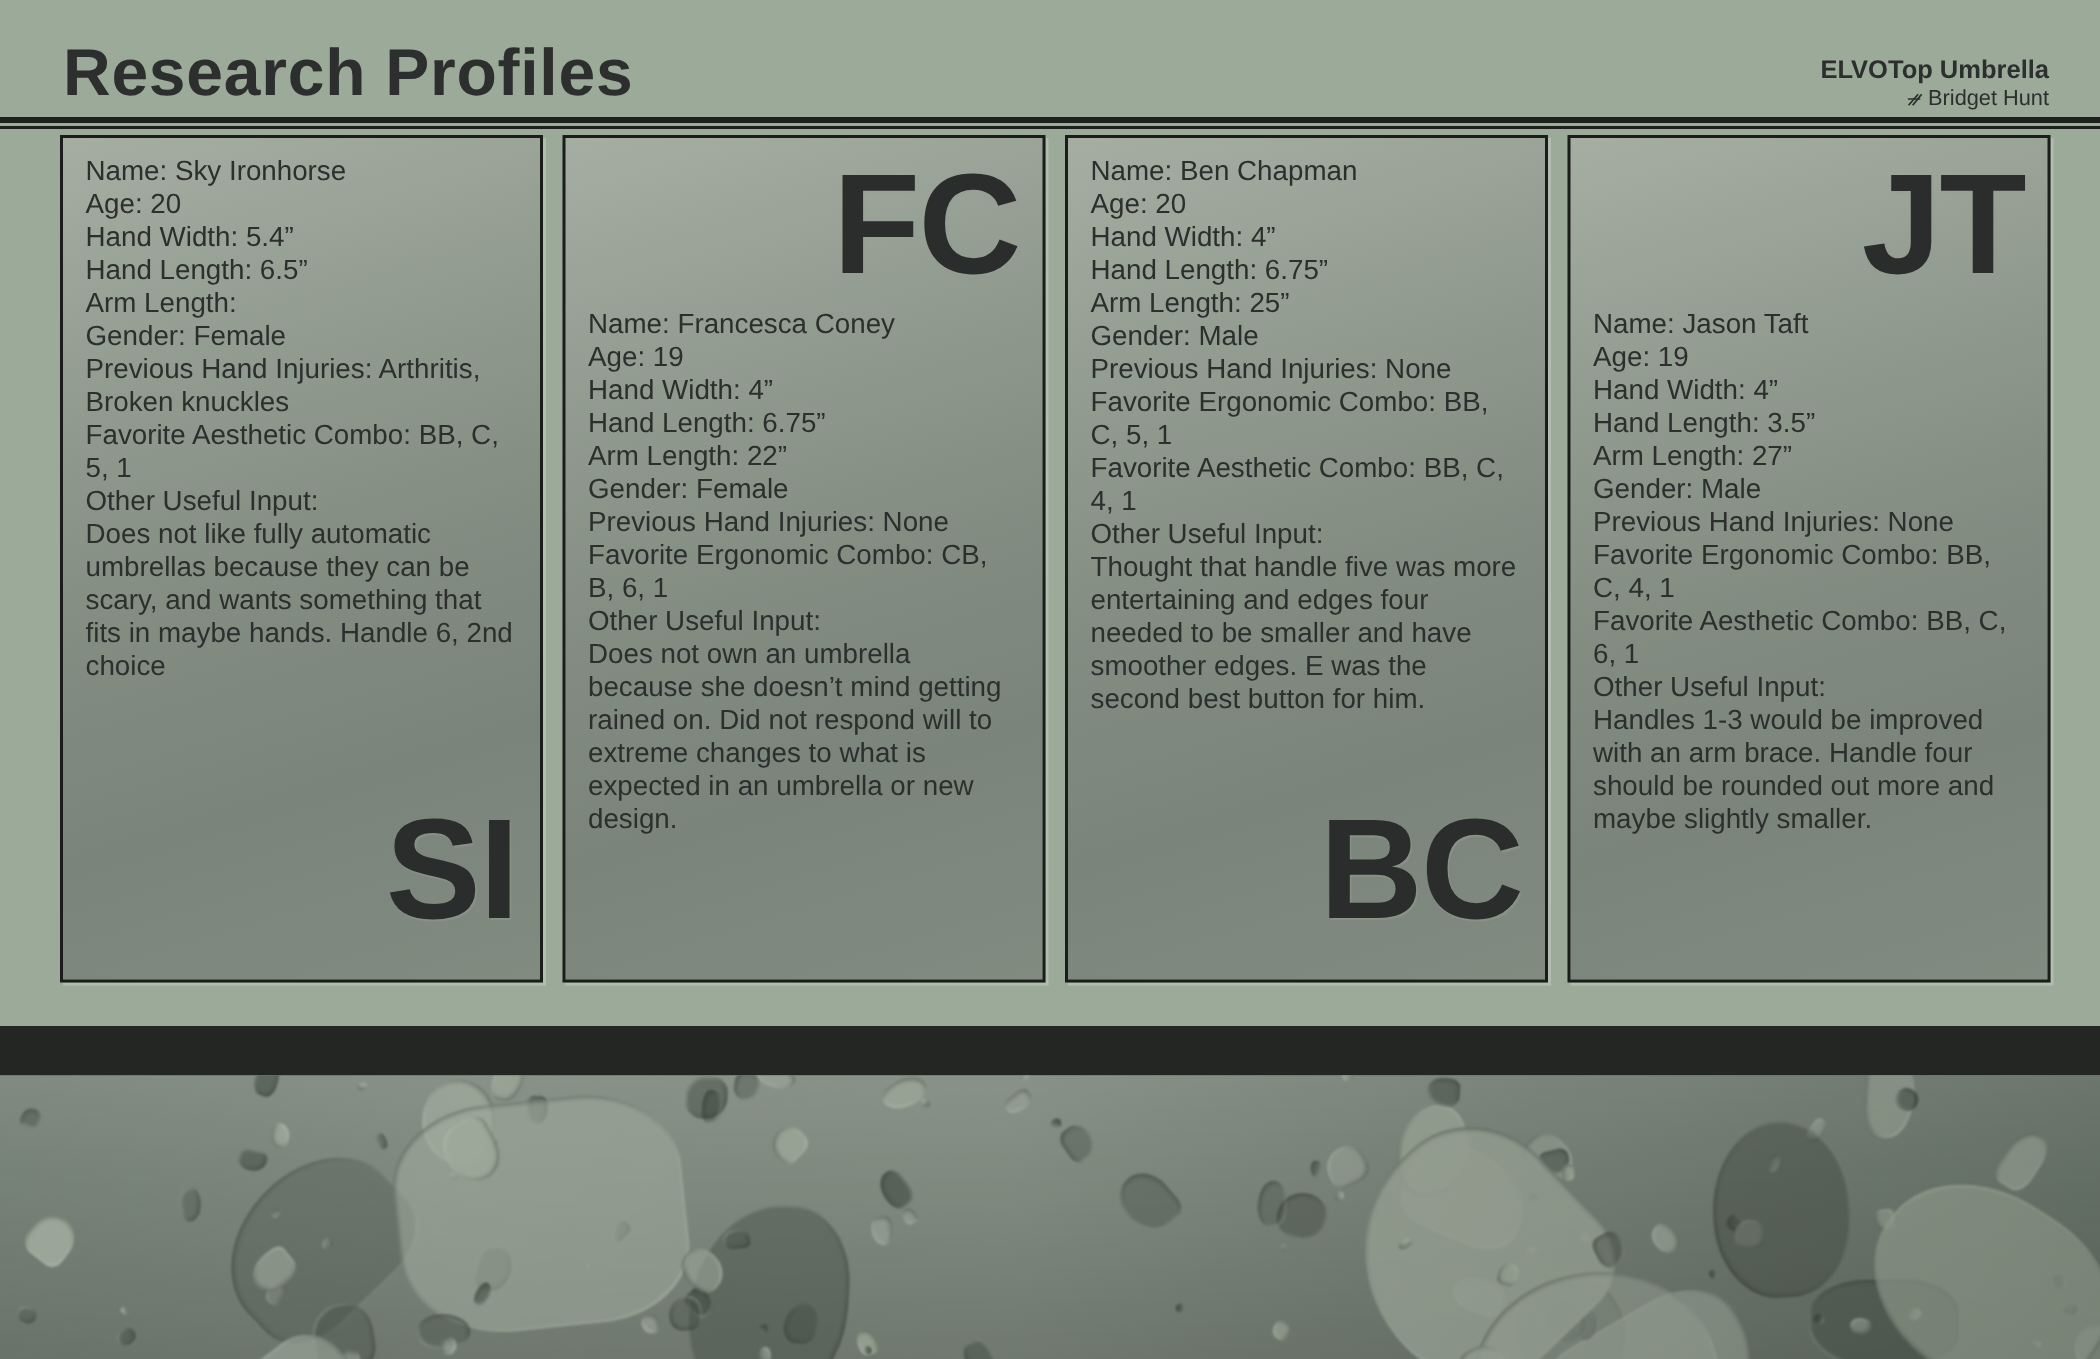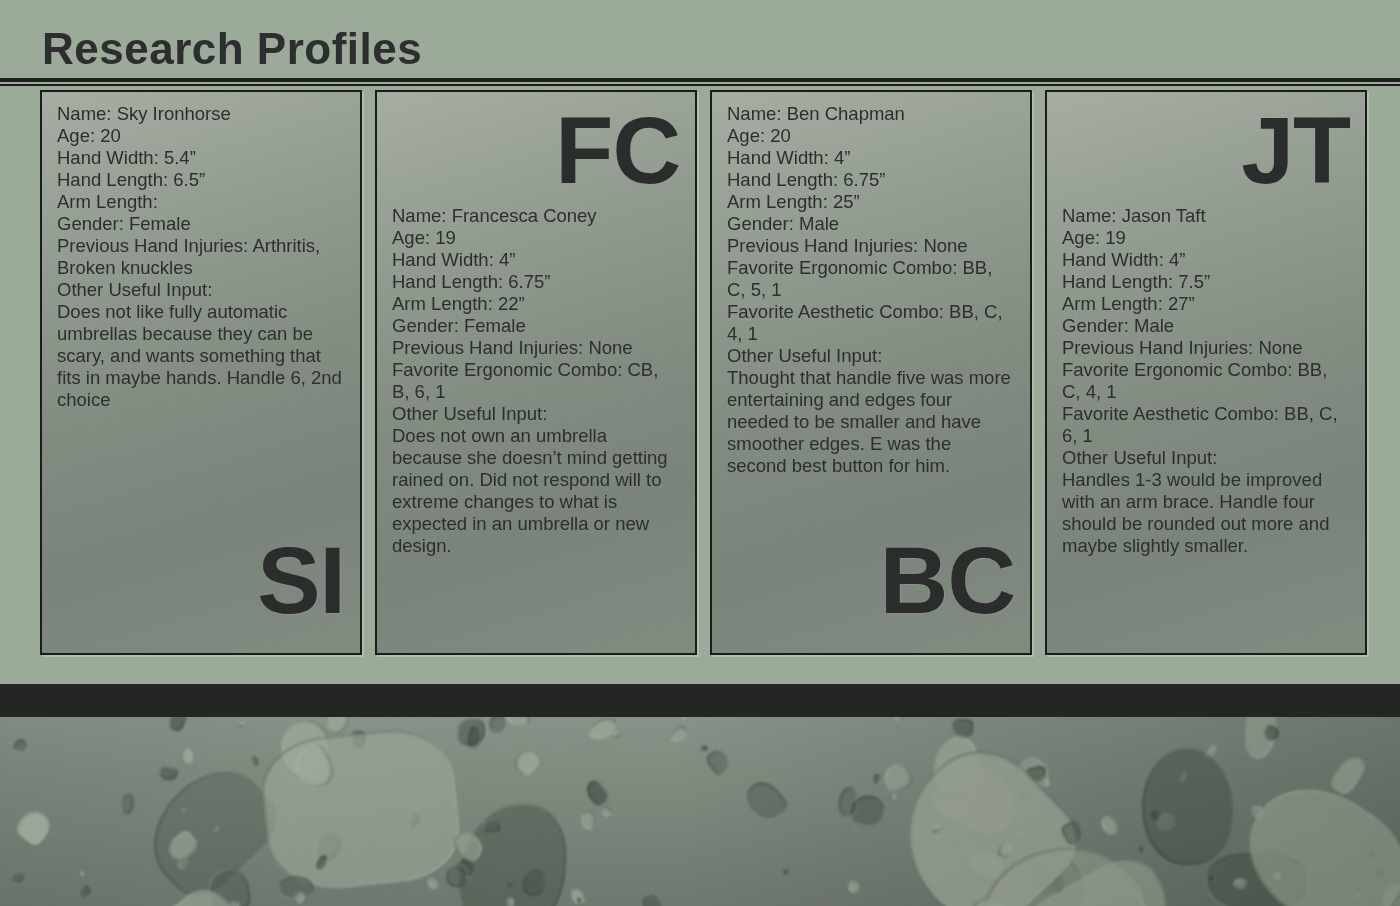--- a/index.html
+++ b/index.html
@@ -72,34 +72,46 @@
     box-shadow: inset 1px -1px 3px rgba(35,45,36,0.45), inset -1px 1px 2px rgba(215,225,212,0.35);
   }
 </style>
 </head>
 <body>
 
 <div class="page" style="--page-bg: #9cab99; --ink: #2c2f2d; --card-border: #1b1d1b; --band: #232623;">
 
   <h1 class="page-title">Research Profiles</h1>
 
+  <div class="credit">
+    <div class="project">ELVOTop Umbrella</div>
+    <div class="author">
+      <svg class="mark-icon" viewBox="0 0 12 12">
+        <line x1="1.5" y1="10" x2="8.5" y2="2" stroke="#2c2f2d" stroke-width="1.3"></line>
+        <line x1="4.5" y1="10" x2="11" y2="2" stroke="#2c2f2d" stroke-width="1.3"></line>
+        <line x1="1" y1="5.5" x2="10" y2="5.5" stroke="#2c2f2d" stroke-width="1.1"></line>
+      </svg>
+      <span>Bridget Hunt</span>
+    </div>
+  </div>
 
   <div class="rule"></div>
 
   <div class="cards">
       <div class="card mono-bottom">
       <div class="monogram">SI</div>
       <div class="fields">
           <div class="line"><b class="lbl">Name:</b> <span class="val">Sky Ironhorse</span></div>
           <div class="line"><b class="lbl">Age:</b> <span class="val">20</span></div>
           <div class="line"><b class="lbl">Hand Width:</b> <span class="val">5.4”</span></div>
           <div class="line"><b class="lbl">Hand Length:</b> <span class="val">6.5”</span></div>
           <div class="line"><b class="lbl">Arm Length:</b> <span class="val"></span></div>
           <div class="line"><b class="lbl">Gender:</b> <span class="val">Female</span></div>
           <div class="line"><b class="lbl">Previous Hand Injuries:</b> <span class="val">Arthritis, Broken knuckles</span></div>
+          <div class="line"><b class="lbl">Favorite Aesthetic Combo:</b> <span class="val">BB, C, 5, 1</span></div>
           <div class="line"><b class="lbl">Other Useful Input:</b></div>
           <div class="line para val">Does not like fully automatic umbrellas because they can be scary, and wants something that fits in maybe hands. Handle 6, 2nd choice</div>
         </div>
     </div>
       <div class="card mono-top">
       <div class="monogram">FC</div>
       <div class="fields">
           <div class="line"><b class="lbl">Name:</b> <span class="val">Francesca Coney</span></div>
           <div class="line"><b class="lbl">Age:</b> <span class="val">19</span></div>
           <div class="line"><b class="lbl">Hand Width:</b> <span class="val">4”</span></div>
@@ -127,21 +139,21 @@
           <div class="line"><b class="lbl">Other Useful Input:</b></div>
           <div class="line para val">Thought that handle five was more entertaining and edges four needed to be smaller and have smoother edges. E was the second best button for him.</div>
         </div>
     </div>
       <div class="card mono-top">
       <div class="monogram">JT</div>
       <div class="fields">
           <div class="line"><b class="lbl">Name:</b> <span class="val">Jason Taft</span></div>
           <div class="line"><b class="lbl">Age:</b> <span class="val">19</span></div>
           <div class="line"><b class="lbl">Hand Width:</b> <span class="val">4”</span></div>
-          <div class="line"><b class="lbl">Hand Length:</b> <span class="val">7.5”</span></div>
+          <div class="line"><b class="lbl">Hand Length:</b> <span class="val">3.5”</span></div>
           <div class="line"><b class="lbl">Arm Length:</b> <span class="val">27”</span></div>
           <div class="line"><b class="lbl">Gender:</b> <span class="val">Male</span></div>
           <div class="line"><b class="lbl">Previous Hand Injuries:</b> <span class="val">None</span></div>
           <div class="line"><b class="lbl">Favorite Ergonomic Combo:</b> <span class="val">BB, C, 4, 1</span></div>
           <div class="line"><b class="lbl">Favorite Aesthetic Combo:</b> <span class="val">BB, C, 6, 1</span></div>
           <div class="line"><b class="lbl">Other Useful Input:</b></div>
           <div class="line para val">Handles 1-3 would be improved with an arm brace. Handle four should be rounded out more and maybe slightly smaller.</div>
         </div>
     </div>
     </div>

